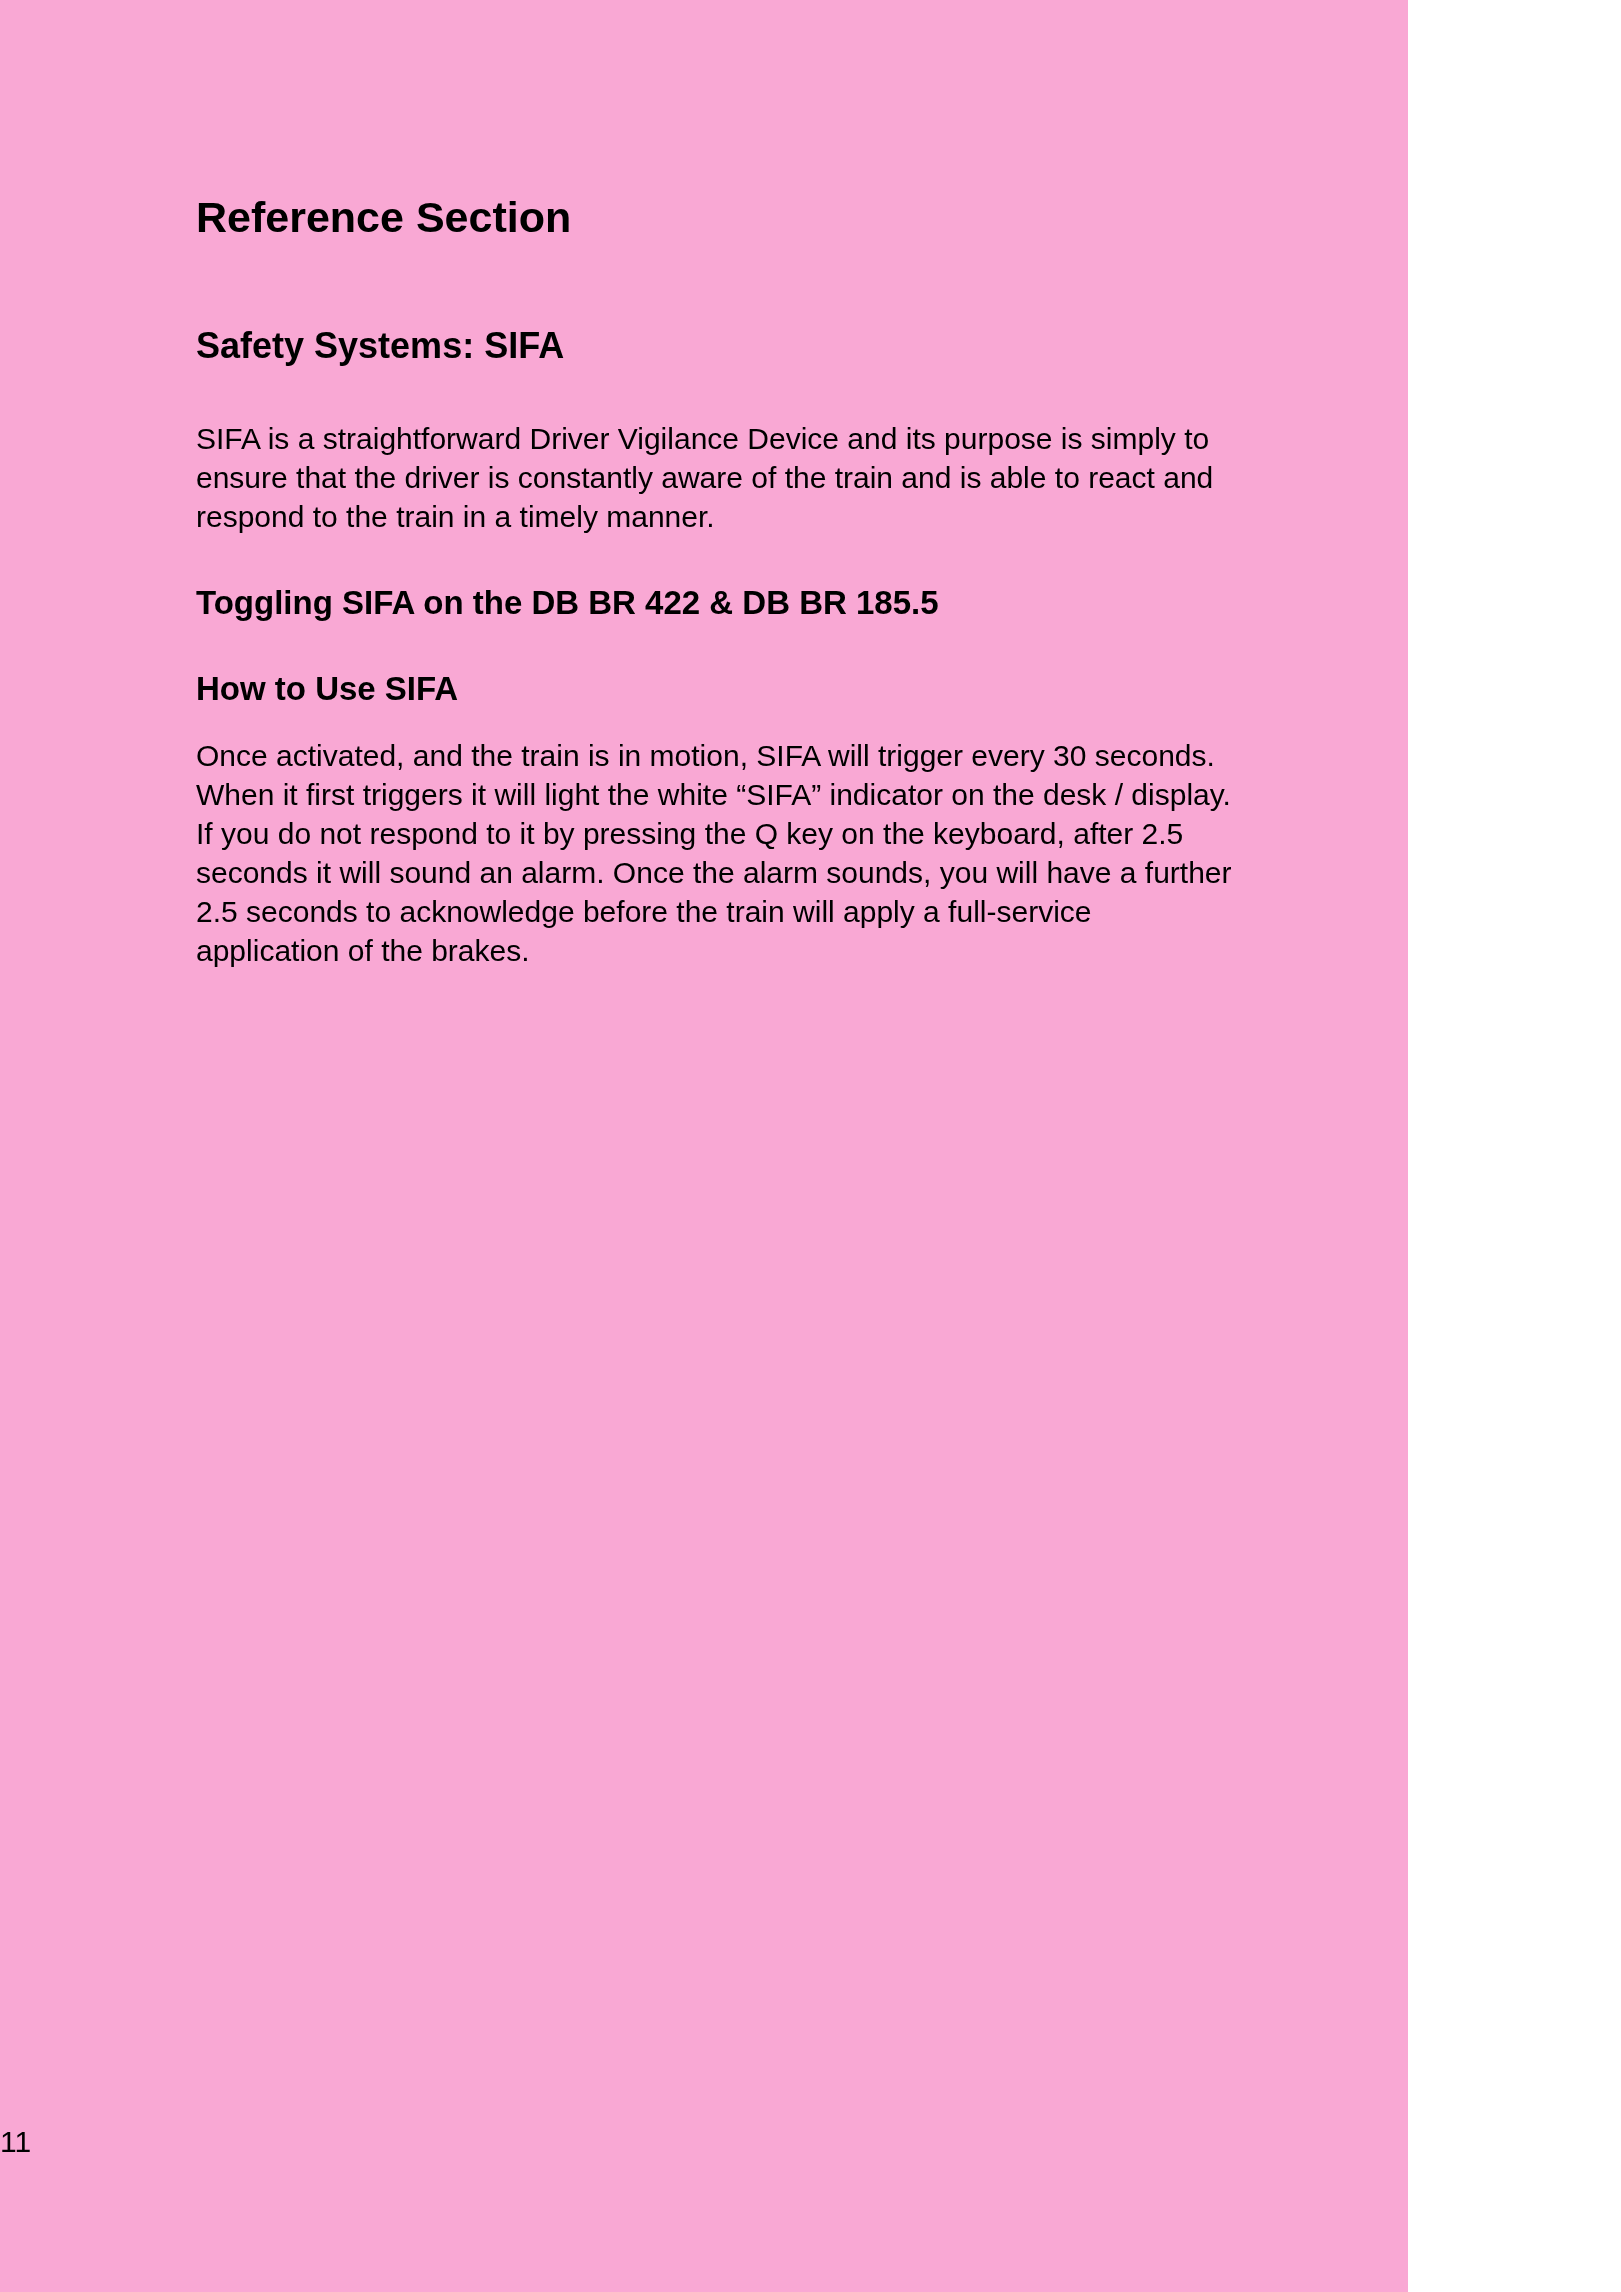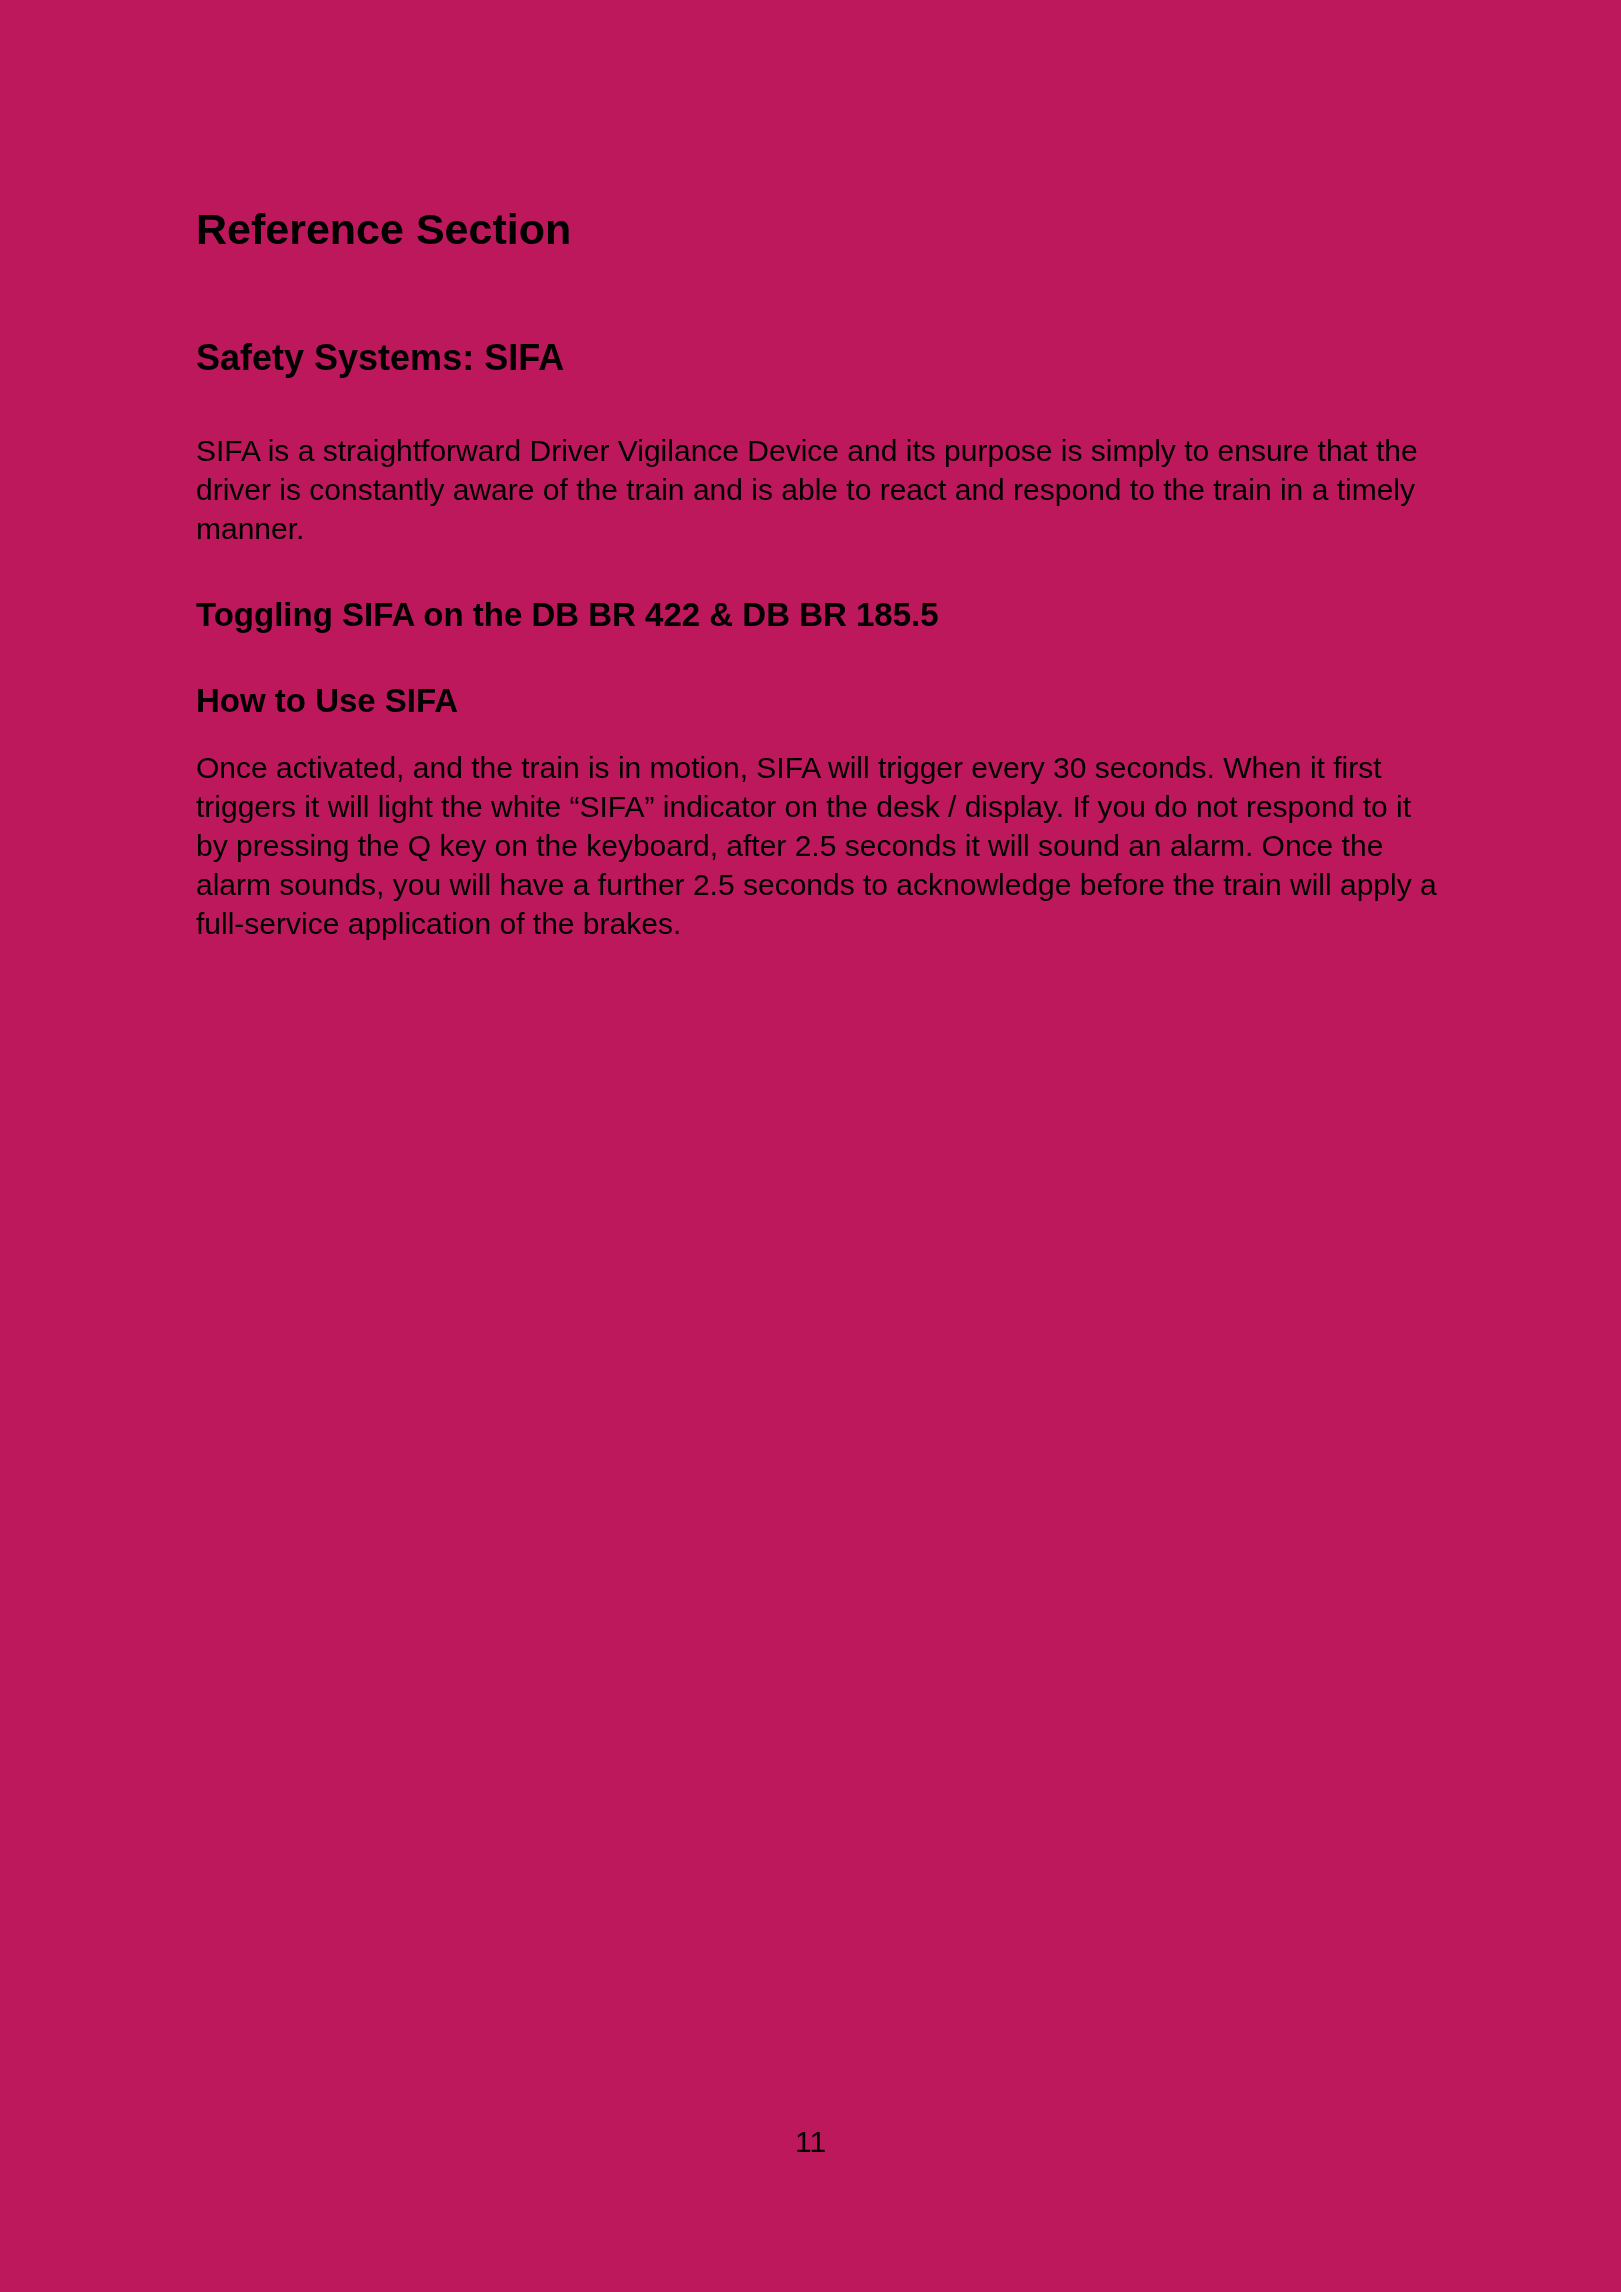--- a/index.html
+++ b/index.html
@@ -2,27 +2,27 @@
 <html><head>
 <meta charset="utf-8">
 <style>
   html, body {
     margin: 0;
     padding: 0;
     background: #ffffff;
   }
   .page {
     position: relative;
-    width: 1621px;
+    width: 1408px;
     height: 2293px;
-    background: #be185d;
+    background: #f9a8d4;
     color: #000000;
     font-family: "Liberation Sans", sans-serif;
     box-sizing: border-box;
-    padding: 12px 174px 0 196px;
+    padding: 0 174px 0 196px;
     overflow: hidden;
   }
   .h1 {
     font-size: 43px;
     line-height: 51px;
     font-weight: bold;
     margin: 192px 0 0 0;
   }
   .h2 {
     font-size: 36px;
@@ -45,21 +45,21 @@
     margin-top: 45px;
   }
   .para.last {
     margin-top: 41px;
   }
   .page-number {
     position: absolute;
     top: 2122px;
     left: 0;
     right: 0;
-    text-align: center;
+    text-align: left;
     font-size: 30px;
     line-height: 39px;
   }
 </style>
 </head>
 <body>
 
 <div class="page">
 
   <div class="h1">Reference Section</div>

